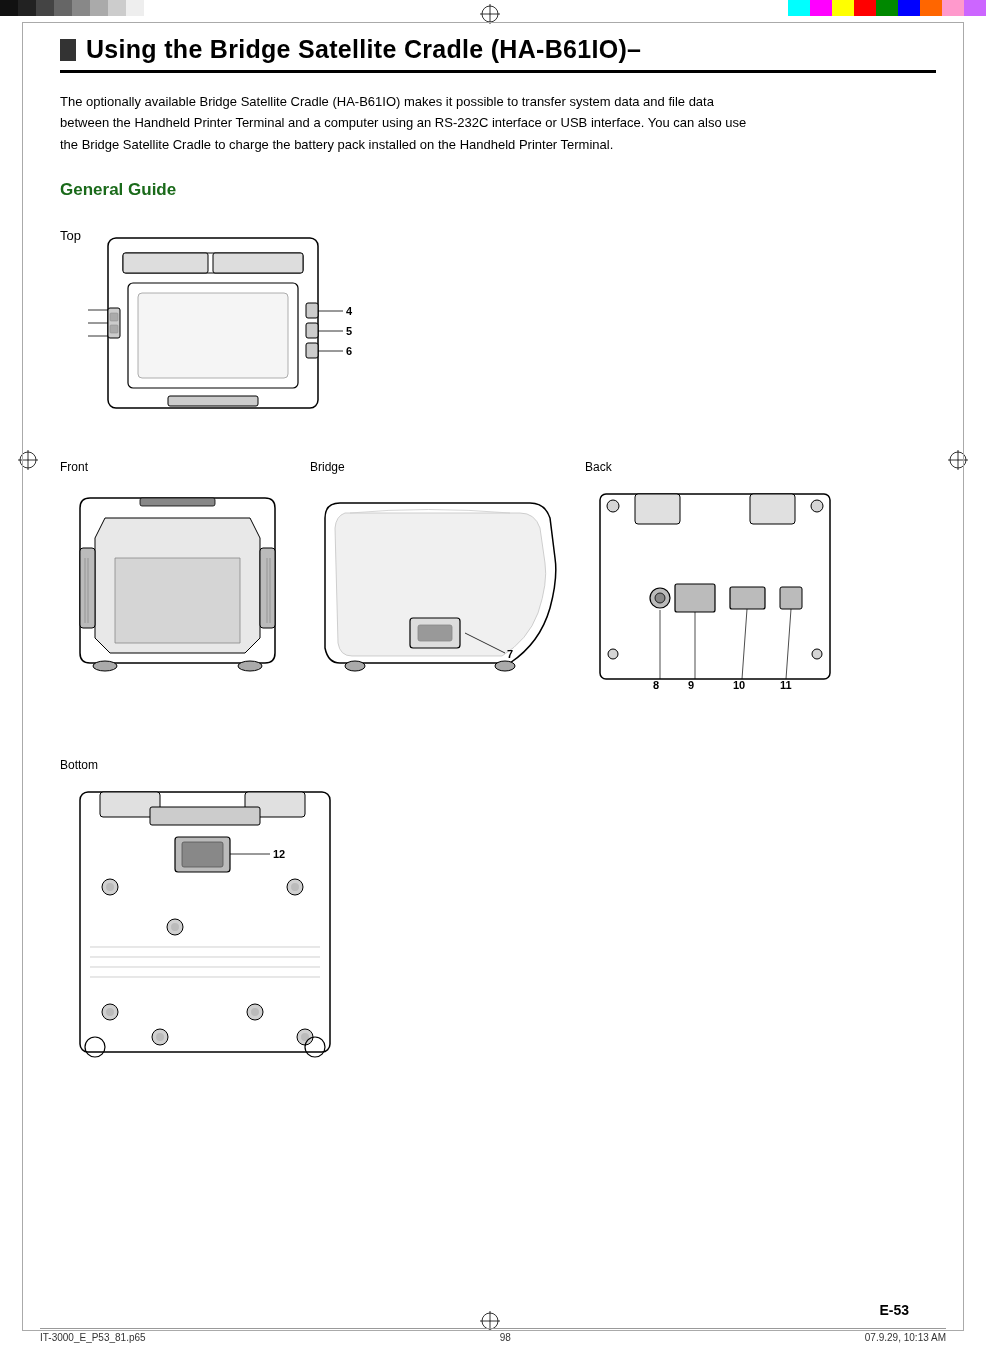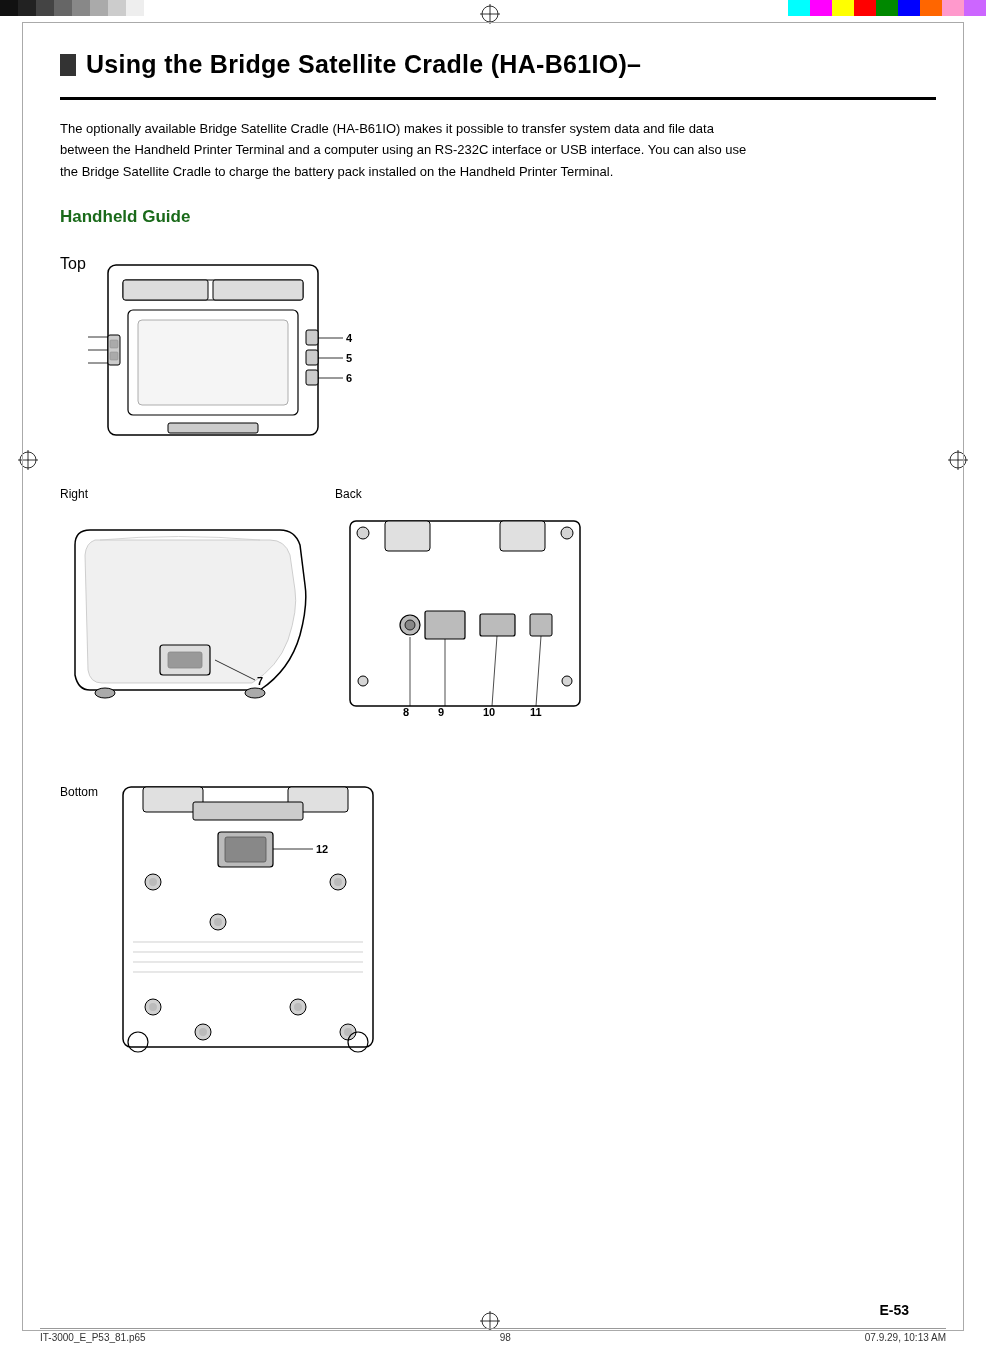--- a/index.html
+++ b/index.html
@@ -63,31 +63,31 @@
 <svg style="position:absolute;bottom:22px;left:480px;" width="20" height="20" viewBox="0 0 20 20">
   <circle cx="10" cy="10" r="8" fill="none" stroke="#000" stroke-width="0.8"></circle>
   <line x1="10" y1="0" x2="10" y2="20" stroke="#000" stroke-width="0.8"></line>
   <line x1="0" y1="10" x2="20" y2="10" stroke="#000" stroke-width="0.8"></line>
 </svg>
 
 <div style="position:absolute;top:22px;left:22px;right:22px;bottom:22px;border:1px solid #aaa;pointer-events:none;"></div>
 
 <div style="position:absolute;top:35px;left:60px;right:50px;">
 
-  <div style="display:flex;align-items:center;border-bottom:3px solid #000;padding-bottom:18px;margin-bottom:18px;margin-top:15px;">
+  <div style="display:flex;align-items:center;border-bottom:3px solid #000;padding-bottom:6px;margin-bottom:18px;margin-top:0;">
     <div style="width:16px;height:22px;background:#333;margin-right:10px;flex-shrink:0;"></div>
     <span style="font-size:25px;font-weight:900;font-family:'Arial Black',Arial,sans-serif;letter-spacing:0.3px;">Using the Bridge Satellite Cradle (HA-B61IO)–</span>
   </div>
 
   <p style="font-size:13px;line-height:1.65;margin-bottom:25px;max-width:700px;">The optionally available Bridge Satellite Cradle (HA-B61IO) makes it possible to transfer system data and file data between the Handheld Printer Terminal and a computer using an RS-232C interface or USB interface. You can also use the Bridge Satellite Cradle to charge the battery pack installed on the Handheld Printer Terminal.</p>
 
-  <div style="font-size:17px;font-weight:bold;color:#1a6a1a;margin-bottom:18px;font-family:Arial,sans-serif;">Handheld Guide</div>
+  <div style="font-size:17px;font-weight:bold;color:#1a6a1a;margin-bottom:18px;font-family:Arial,sans-serif;">General Guide</div>
 
   <div style="position:relative;margin-bottom:18px;">
-    <span style="font-size:16px;position:absolute;top:10px;left:0;">Top</span>
+    <span style="font-size:13px;position:absolute;top:10px;left:0;">Top</span>
     <svg style="margin-left:28px;" width="280" height="220" viewBox="0 0 280 220">
 
       <rect x="20" y="20" width="210" height="170" rx="8" ry="8" fill="none" stroke="#000" stroke-width="1.5"></rect>
 
       <rect x="35" y="35" width="180" height="20" rx="3" fill="none" stroke="#000" stroke-width="1"></rect>
       <rect x="35" y="35" width="85" height="20" rx="2" fill="#ddd" stroke="#000" stroke-width="1"></rect>
       <rect x="125" y="35" width="90" height="20" rx="2" fill="#ddd" stroke="#000" stroke-width="1"></rect>
 
       <rect x="40" y="65" width="170" height="105" rx="5" fill="none" stroke="#000" stroke-width="1.2"></rect>
       <rect x="50" y="75" width="150" height="85" rx="4" fill="#f5f5f5" stroke="#999" stroke-width="0.8"></rect>
@@ -113,23 +113,47 @@
       <text x="-12" y="96" font-size="11" font-weight="bold">1</text>
       <line x1="20" y1="105" x2="-15" y2="105" stroke="#000" stroke-width="0.8"></line>
       <text x="-28" y="109" font-size="11" font-weight="bold">2</text>
       <line x1="20" y1="118" x2="0" y2="118" stroke="#000" stroke-width="0.8"></line>
       <text x="-12" y="122" font-size="11" font-weight="bold">3</text>
     </svg>
   </div>
 
   <div style="display:flex;gap:15px;margin-bottom:18px;position:relative;">
 
-
     <div style="position:relative;">
-      <span style="font-size:12px;display:block;margin-bottom:4px;">Right</span>
+      <span style="font-size:12px;display:block;margin-bottom:4px;">Front</span>
+      <svg width="235" height="220" viewBox="0 0 235 220">
+
+        <path d="M20,30 Q20,20 30,20 L205,20 Q215,20 215,30 L215,175 Q215,185 205,185 L30,185 Q20,185 20,175 Z" fill="none" stroke="#000" stroke-width="1.5"></path>
+
+        <path d="M45,40 L190,40 L200,60 L200,160 L185,175 L50,175 L35,160 L35,60 Z" fill="#e8e8e8" stroke="#000" stroke-width="1"></path>
+
+        <path d="M55,80 L180,80 L180,165 L55,165 Z" fill="#d5d5d5" stroke="#888" stroke-width="0.8"></path>
+
+        <rect x="20" y="70" width="15" height="80" rx="3" fill="#bbb" stroke="#000" stroke-width="1"></rect>
+        <rect x="200" y="70" width="15" height="80" rx="3" fill="#bbb" stroke="#000" stroke-width="1"></rect>
+
+        <ellipse cx="45" cy="188" rx="12" ry="5" fill="#aaa" stroke="#000" stroke-width="1"></ellipse>
+        <ellipse cx="190" cy="188" rx="12" ry="5" fill="#aaa" stroke="#000" stroke-width="1"></ellipse>
+
+        <rect x="80" y="20" width="75" height="8" rx="2" fill="#888" stroke="#000" stroke-width="0.8"></rect>
+
+        <line x1="25" y1="80" x2="25" y2="145" stroke="#888" stroke-width="0.7"></line>
+        <line x1="28" y1="80" x2="28" y2="145" stroke="#888" stroke-width="0.7"></line>
+        <line x1="207" y1="80" x2="207" y2="145" stroke="#888" stroke-width="0.7"></line>
+        <line x1="210" y1="80" x2="210" y2="145" stroke="#888" stroke-width="0.7"></line>
+      </svg>
+    </div>
+
+    <div style="position:relative;">
+      <span style="font-size:12px;display:block;margin-bottom:4px;">Bridge</span>
       <svg width="260" height="240" viewBox="0 0 260 240">
 
         <path d="M15,40 Q15,25 30,25 L220,25 Q235,25 240,40 L245,80 Q248,100 240,130 Q230,165 200,185 L30,185 Q18,185 15,170 Z" fill="none" stroke="#000" stroke-width="1.5"></path>
 
         <path d="M35,35 L210,35 Q225,35 230,50 L235,85 Q238,105 228,135 Q218,162 192,178 L42,178 Q30,178 28,165 L25,50 Q26,38 35,35 Z" fill="#f0f0f0" stroke="#bbb" stroke-width="0.7"></path>
 
         <rect x="100" y="140" width="50" height="30" rx="3" fill="#ddd" stroke="#000" stroke-width="1.2"></rect>
         <rect x="108" y="147" width="34" height="16" rx="2" fill="#999" stroke="#888" stroke-width="0.8"></rect>
 
         <line x1="155" y1="155" x2="195" y2="175" stroke="#000" stroke-width="0.8"></line>
@@ -172,21 +196,21 @@
         <text x="195" y="215" font-size="11" font-weight="bold">11</text>
         <line x1="75" y1="136" x2="75" y2="205" stroke="#000" stroke-width="0.7"></line>
         <line x1="110" y1="138" x2="110" y2="205" stroke="#000" stroke-width="0.7"></line>
         <line x1="162" y1="135" x2="157" y2="205" stroke="#000" stroke-width="0.7"></line>
         <line x1="206" y1="135" x2="201" y2="205" stroke="#000" stroke-width="0.7"></line>
       </svg>
     </div>
 
   </div>
 
-  <div style="display:flex;align-items:flex-start;position:relative;">
+  <div style="display:flex;align-items:flex-start;position:relative;flex-direction:column;">
     <span style="font-size:12px;margin-right:5px;margin-top:18px;">Bottom</span>
     <svg width="295" height="295" viewBox="0 0 295 295">
 
       <rect x="20" y="20" width="250" height="260" rx="8" fill="none" stroke="#000" stroke-width="1.5"></rect>
 
       <rect x="40" y="20" width="60" height="25" rx="3" fill="#e0e0e0" stroke="#000" stroke-width="1"></rect>
       <rect x="185" y="20" width="60" height="25" rx="3" fill="#e0e0e0" stroke="#000" stroke-width="1"></rect>
 
       <rect x="90" y="35" width="110" height="18" rx="2" fill="#ccc" stroke="#000" stroke-width="1"></rect>
 

